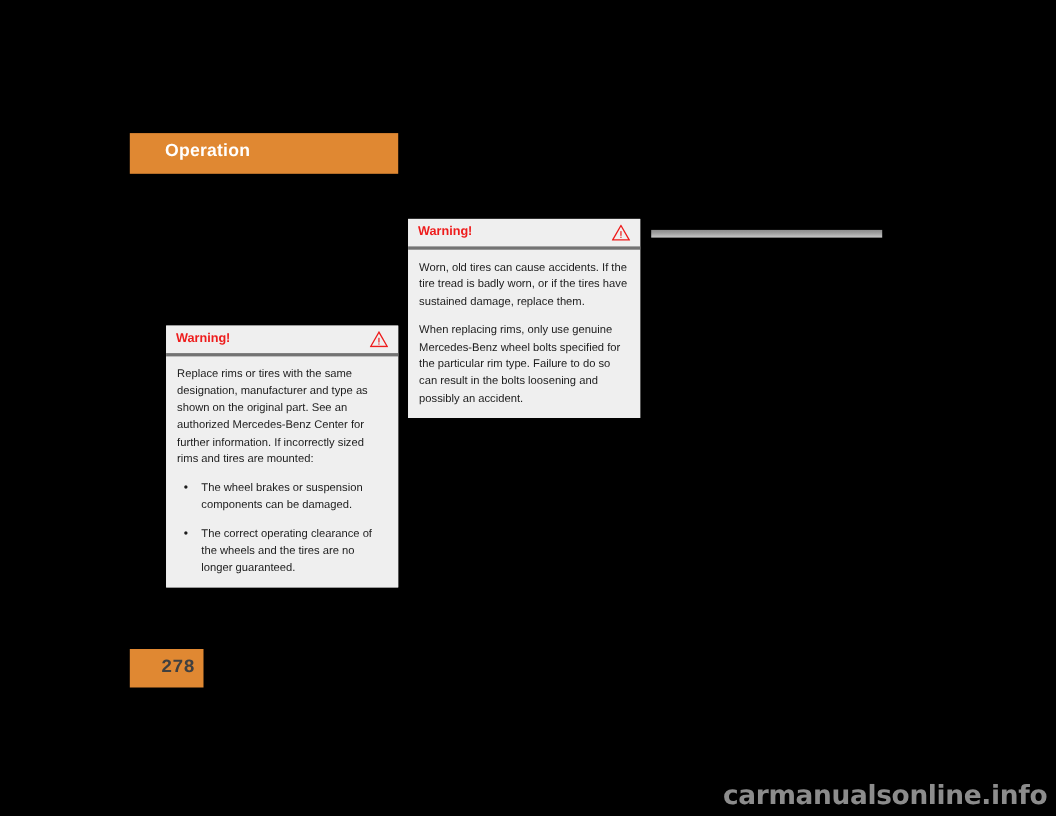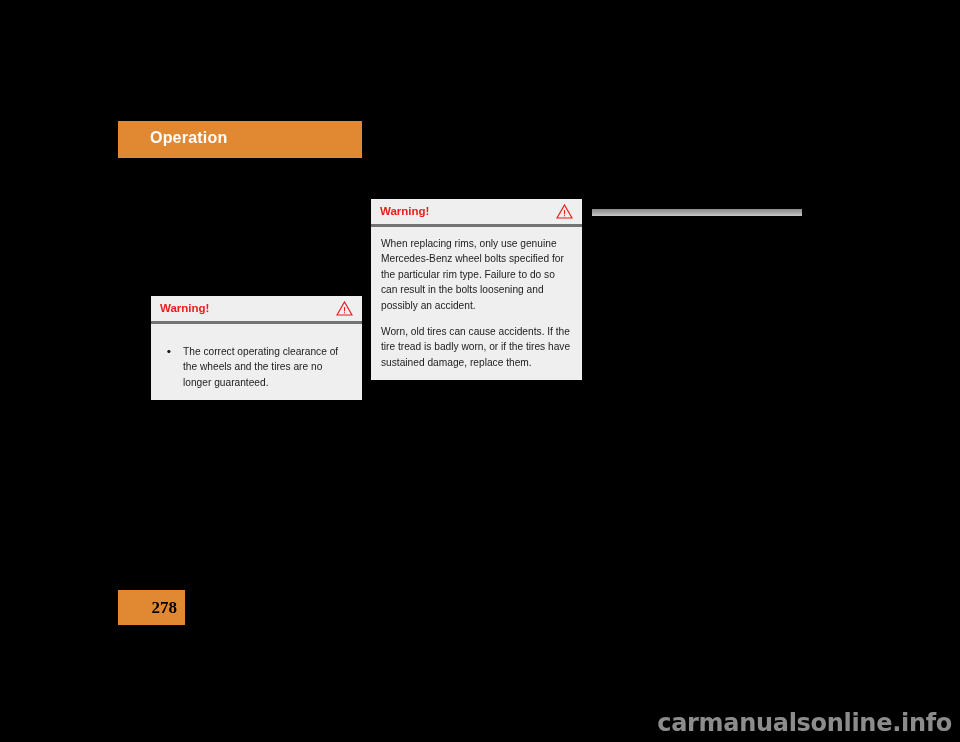--- a/index.html
+++ b/index.html
@@ -128,24 +128,24 @@
     left: 118px;
     top: 590px;
     width: 67px;
     height: 35px;
     background: #e08832;
   }
   .page-badge-number {
     position: absolute;
     right: 8px;
     top: 8px;
-    color: #000000;
+    color: #404040;
     font-size: 17px;
     font-weight: bold;
-    font-family: Liberation Serif, serif;
+    font-family: Liberation Mono, monospace;
   }
 
   
   .watermark {
     position: absolute;
     right: 8px;
     bottom: 5px;
     color: #8c8c8c;
     font-size: 24px;
     font-weight: bold;
@@ -167,23 +167,25 @@
     <span class="wb-title">Warning!</span>
     <span class="wb-icon">
       <svg width="17" height="15" viewBox="0 0 17 15" xmlns="http://www.w3.org/2000/svg">
         <path d="M8.5 1 L16 14 L1 14 Z" fill="none" stroke="#ee1c1c" stroke-width="1.2" stroke-linejoin="miter"></path>
         <rect x="7.95" y="6.1" width="1.1" height="4.3" fill="#ee1c1c"></rect>
         <rect x="7.95" y="11.2" width="1.1" height="1.1" fill="#ee1c1c"></rect>
       </svg>
     </span>
   </div>
   <div class="wb-body">
+    <p class="wb-para">Replace rims or tires with the same designation, manufacturer and type as shown on the original part. See an authorized Mercedes-Benz Center for further information. If incorrectly sized rims and tires are mounted:</p>
     <ul class="wb-list">
       <li>
         <span class="bullet">•</span>
+        <span>The wheel brakes or suspension components can be damaged.</span>
       </li>
       <li>
         <span class="bullet">•</span>
         <span>The correct operating clearance of the wheels and the tires are no longer guaranteed.</span>
       </li>
     </ul>
   </div>
 </div>
 
 <div class="warning-box" id="warning-box-tires">
@@ -191,22 +193,22 @@
     <span class="wb-title">Warning!</span>
     <span class="wb-icon">
       <svg width="17" height="15" viewBox="0 0 17 15" xmlns="http://www.w3.org/2000/svg">
         <path d="M8.5 1 L16 14 L1 14 Z" fill="none" stroke="#ee1c1c" stroke-width="1.2" stroke-linejoin="miter"></path>
         <rect x="7.95" y="6.1" width="1.1" height="4.3" fill="#ee1c1c"></rect>
         <rect x="7.95" y="11.2" width="1.1" height="1.1" fill="#ee1c1c"></rect>
       </svg>
     </span>
   </div>
   <div class="wb-body">
+    <p class="wb-para">Worn, old tires can cause accidents. If the tire tread is badly worn, or if the tires have sustained damage, replace them.</p>
     <p class="wb-para">When replacing rims, only use genuine Mercedes-Benz wheel bolts specified for the particular rim type. Failure to do so can result in the bolts loosening and possibly an accident.</p>
-    <p class="wb-para">Worn, old tires can cause accidents. If the tire tread is badly worn, or if the tires have sustained damage, replace them.</p>
   </div>
 </div>
 
 <div class="placeholder-rule"></div>
 
 <div class="page-badge">
   <span class="page-badge-number">278</span>
 </div>
 
 <div class="watermark">carmanualsonline.info</div>

